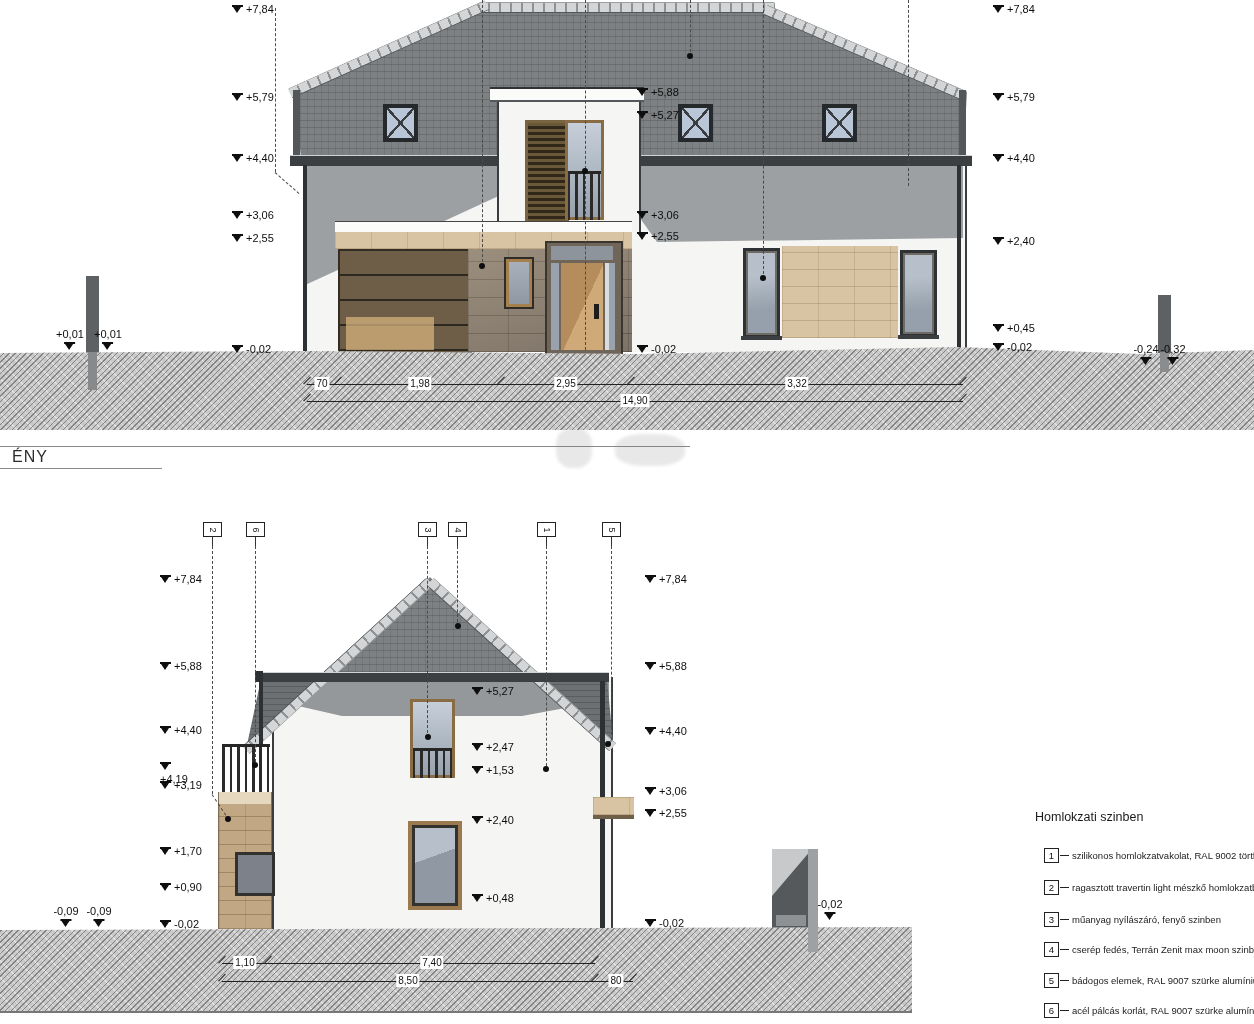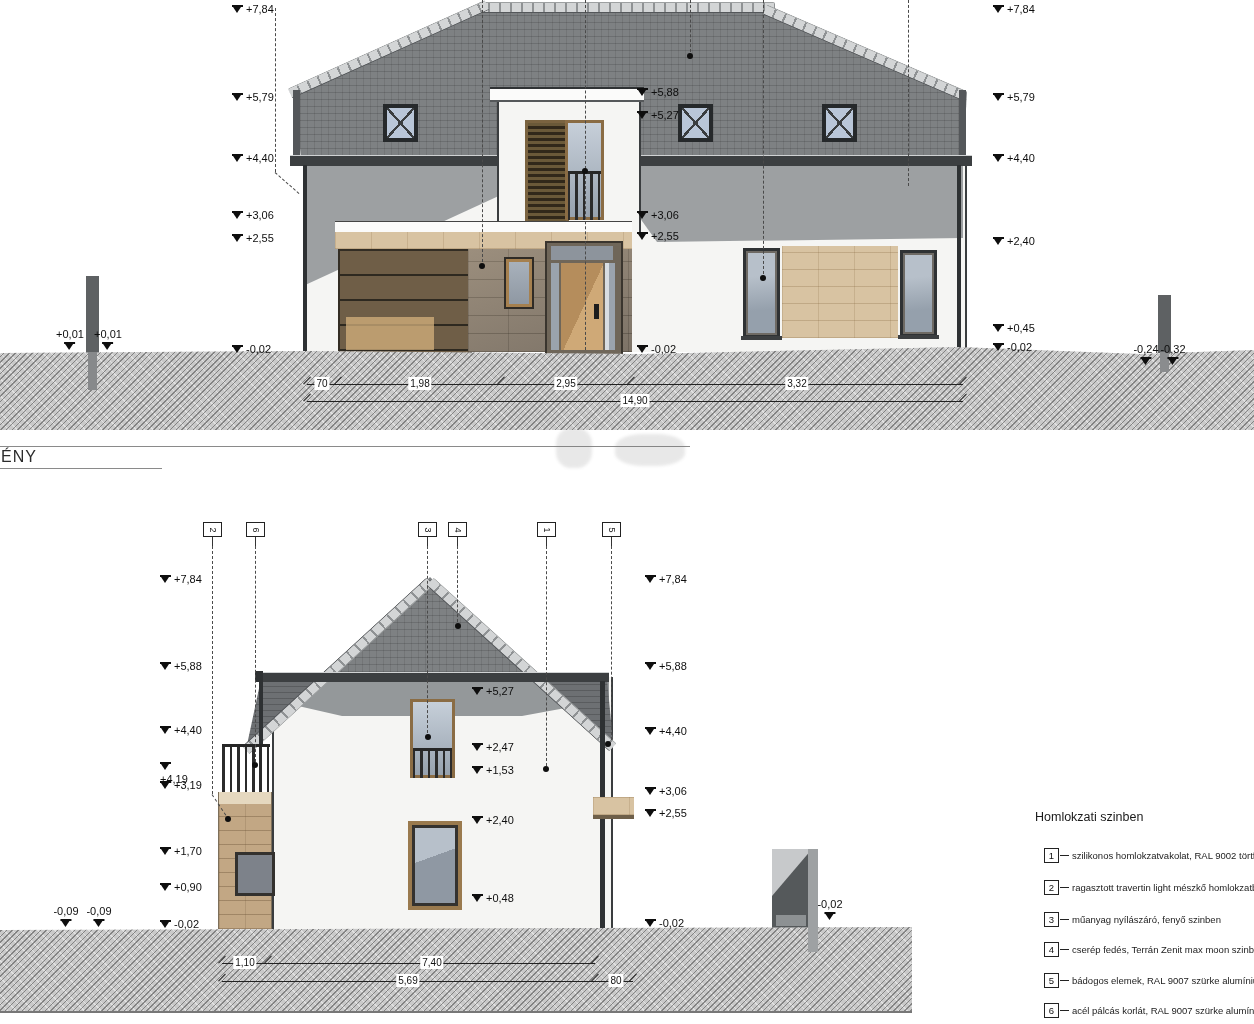--- a/index.html
+++ b/index.html
@@ -55,21 +55,21 @@
         font-size:10px;color:#111;line-height:13px;}
   .tagbox{position:absolute;width:17px;height:13px;border:1.6px solid #222;background:#fff;z-index:40;
           display:flex;align-items:center;justify-content:center;}
   .tagbox span{display:block;font-size:9px;color:#111;transform:rotate(90deg);}
   .tagstub{position:absolute;width:0;border-left:1.4px solid #333;z-index:30;}
   .lgrow{position:absolute;display:flex;align-items:center;z-index:40;}
   .lgrow b{width:13px;height:13px;flex:none;border:1.5px solid #222;background:#fff;font-weight:normal;
            font-size:9.5px;color:#111;display:flex;align-items:center;justify-content:center;}
   .lgrow u{width:9px;height:0;border-top:1.2px solid #222;text-decoration:none;margin:0 3px 0 1px;flex:none;}
   .lgrow span{font-size:9.5px;color:#222;white-space:nowrap;}
-  #eny{position:absolute;left:1px;top:448px;font-size:16px;letter-spacing:1px;color:#2b2b2b;z-index:40;}
+  #eny{position:absolute;left:12px;top:448px;font-size:16px;letter-spacing:1px;color:#2b2b2b;z-index:40;}
   #legend-title{position:absolute;left:1035px;top:810px;font-size:12.5px;color:#1a1a1a;z-index:40;}
   .wm{position:absolute;opacity:.16;filter:blur(1.5px);background:#777;border-radius:40%;z-index:2;}
 </style>
 </head>
 <body>
 
 <div id="canvas">
 
   <div class="s" style="left:0;top:0;width:1254px;height:470px;">
     <div class="s" style="left:303px;top:158px;width:660px;height:194px;background:var(--wall);border-left:2px solid #3a3d3f;border-right:2px solid #3a3d3f;"></div>
@@ -411,21 +411,21 @@
       <div class="dimline" style="left: 222px; top: 963px; width: 373px;"></div>
       <div class="tick" style="left: 217px; top: 959px;"></div>
       <div class="tick" style="left: 263px; top: 959px;"></div>
       <div class="tick" style="left: 590px; top: 959px;"></div>
       <div class="chip" style="left: 245px; top: 956px;">1,10</div>
       <div class="chip" style="left: 432px; top: 956px;">7,40</div>
       <div class="dimline" style="left: 222px; top: 981px; width: 411px;"></div>
       <div class="tick" style="left: 217px; top: 977px;"></div>
       <div class="tick" style="left: 590px; top: 977px;"></div>
       <div class="tick" style="left: 628px; top: 977px;"></div>
-      <div class="chip" style="left: 408px; top: 974px;">5,69</div>
+      <div class="chip" style="left: 408px; top: 974px;">8,50</div>
       <div class="chip" style="left: 616px; top: 974px;">80</div>
     </div>
 
   <div id="legend-title">Homlokzati szinben</div>
   <div>
       <div class="lgrow" style="left: 1044px; top: 848px;">
         <b>1</b>
         <u></u>
         <span>szilikonos homlokzatvakolat, RAL 9002 törtfehér</span>
       </div>

